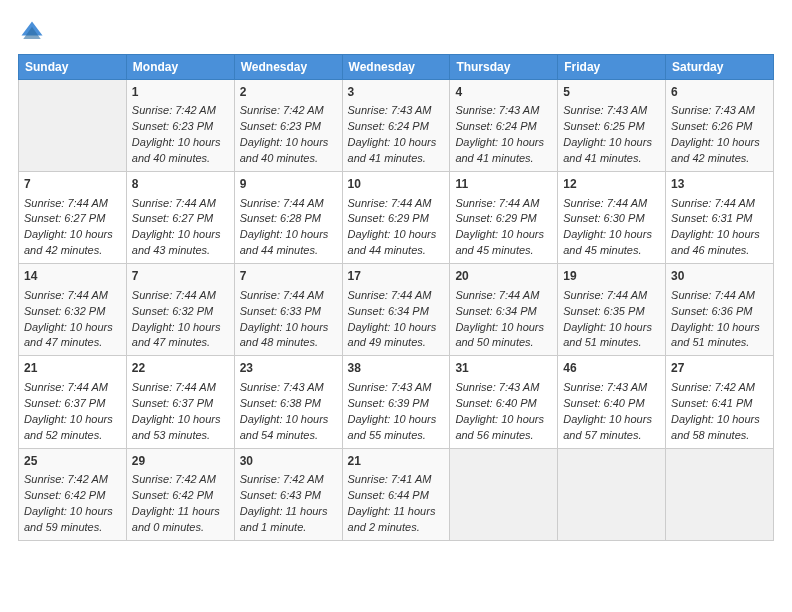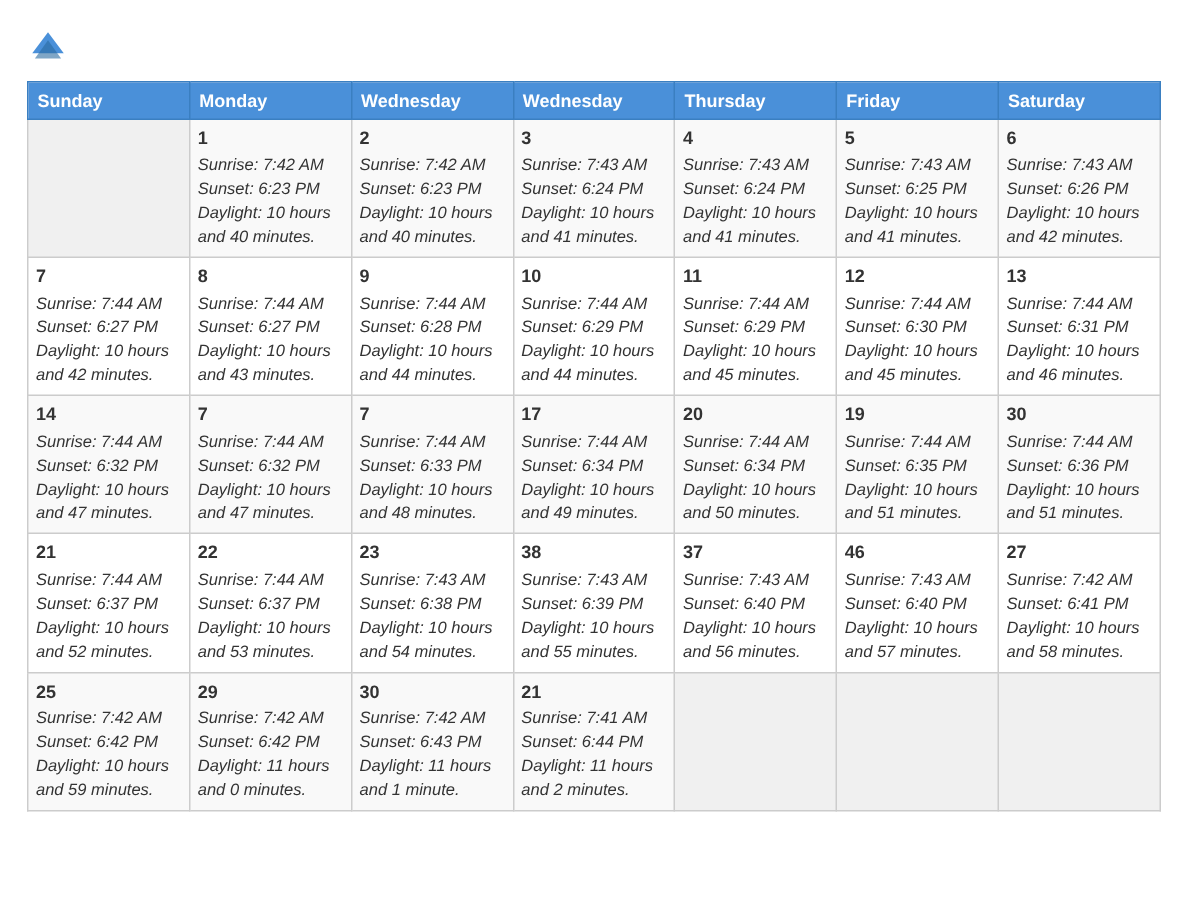--- a/index.html
+++ b/index.html
@@ -304,21 +304,21 @@
 and 54 minutes.</div>
           </td>
           <td>
             <span class="day-num">38</span>
             <div class="cell-content" style="white-space: pre-line;">Sunrise: 7:43 AM
 Sunset: 6:39 PM
 Daylight: 10 hours
 and 55 minutes.</div>
           </td>
           <td>
-            <span class="day-num">37</span>
+            <span class="day-num">31</span>
             <div class="cell-content" style="white-space: pre-line;">Sunrise: 7:43 AM
 Sunset: 6:40 PM
 Daylight: 10 hours
 and 56 minutes.</div>
           </td>
           <td>
             <span class="day-num">46</span>
             <div class="cell-content" style="white-space: pre-line;">Sunrise: 7:43 AM
 Sunset: 6:40 PM
 Daylight: 10 hours

